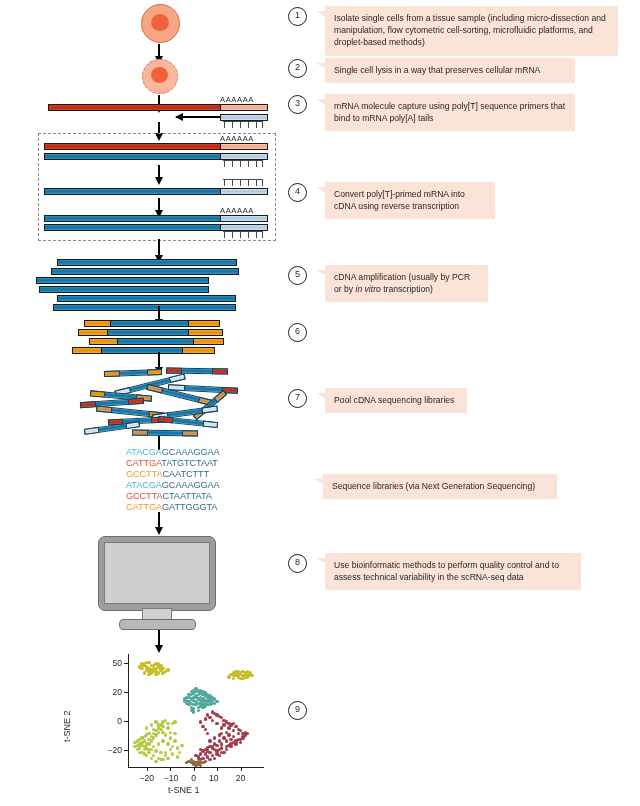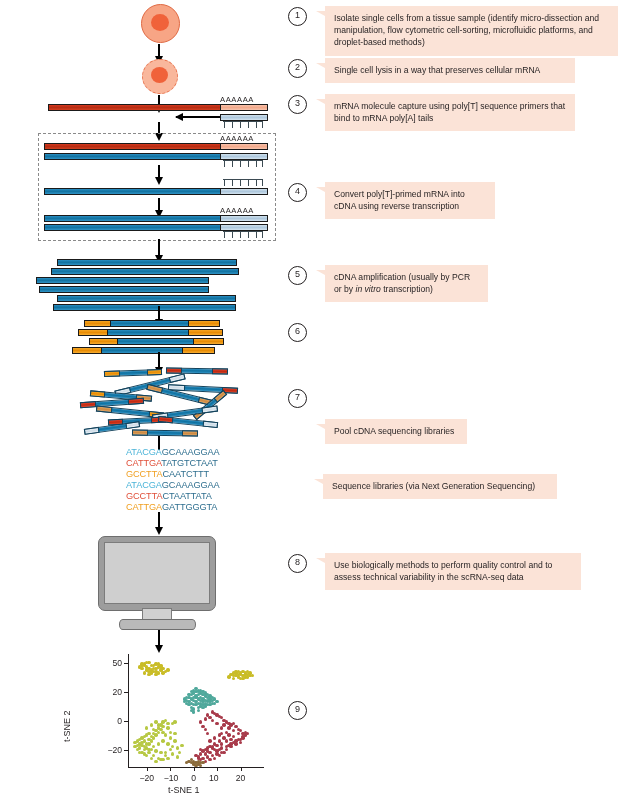--- a/index.html
+++ b/index.html
@@ -602,21 +602,21 @@
         <div class="tick" style="left: 80px; top: 12.6923px; width: 4px; height: 1px;"></div>
         <div class="tl" style="left: 56px; top: 7.69231px; width: 22px; text-align: right;">50</div>
       </div>
     <div class="axLabel" style="left:124px;top:135px;">t-SNE 1</div>
     <div class="axLabelY" style="left:18px;top:92px;">t-SNE 2</div>
   </div>
 
   <div class="callout" style="left:288px;top:6px;width:330px;">
     <div class="cbadge">1</div>
     <div class="cgap"></div>
-    <div class="cbox" style="width:276px;">Isolate single cells from a tissue sample (identify micro-dissection and manipulation, flow cytometric cell-sorting, microfluidic platforms, and droplet-based methods)</div>
+    <div class="cbox" style="width:276px;">Isolate single cells from a tissue sample (including micro-dissection and manipulation, flow cytometric cell-sorting, microfluidic platforms, and droplet-based methods)</div>
   </div>
 
   <div class="callout" style="left:288px;top:58px;width:290px;">
     <div class="cbadge">2</div>
     <div class="cgap"></div>
     <div class="cbox" style="width:232px;">Single cell lysis in a way that preserves cellular mRNA</div>
   </div>
 
   <div class="callout" style="left:288px;top:94px;width:290px;">
     <div class="cbadge">3</div>
@@ -637,32 +637,32 @@
   </div>
 
   <div class="callout" style="left:288px;top:322px;width:270px;">
     <div class="cbadge">6</div>
     <div class="cgap"></div>
   </div>
 
   <div class="callout" style="left:288px;top:388px;width:250px;">
     <div class="cbadge">7</div>
     <div class="cgap"></div>
-    <div class="cbox" style="width:124px;margin-top:31px;">Pool cDNA sequencing libraries</div>
+    <div class="cbox" style="width:124px;">Pool cDNA sequencing libraries</div>
   </div>
 
   <div class="callout" style="left:288px;top:474px;width:290px;">
     <div class="noBadgeSpacer"></div>
     <div class="cbox" style="width:216px;">Sequence libraries (via Next Generation Sequencing)</div>
   </div>
 
   <div class="callout" style="left:288px;top:553px;width:300px;">
     <div class="cbadge">8</div>
     <div class="cgap"></div>
-    <div class="cbox" style="width:238px;">Use biologically methods to perform quality control and to assess technical variability in the scRNA-seq data</div>
+    <div class="cbox" style="width:238px;">Use bioinformatic methods to perform quality control and to assess technical variability in the scRNA-seq data</div>
   </div>
 
   <div class="callout" style="left:288px;top:700px;width:260px;">
     <div class="cbadge">9</div>
     <div class="cgap"></div>
   </div>
 
 </div>
 
 </body></html>

